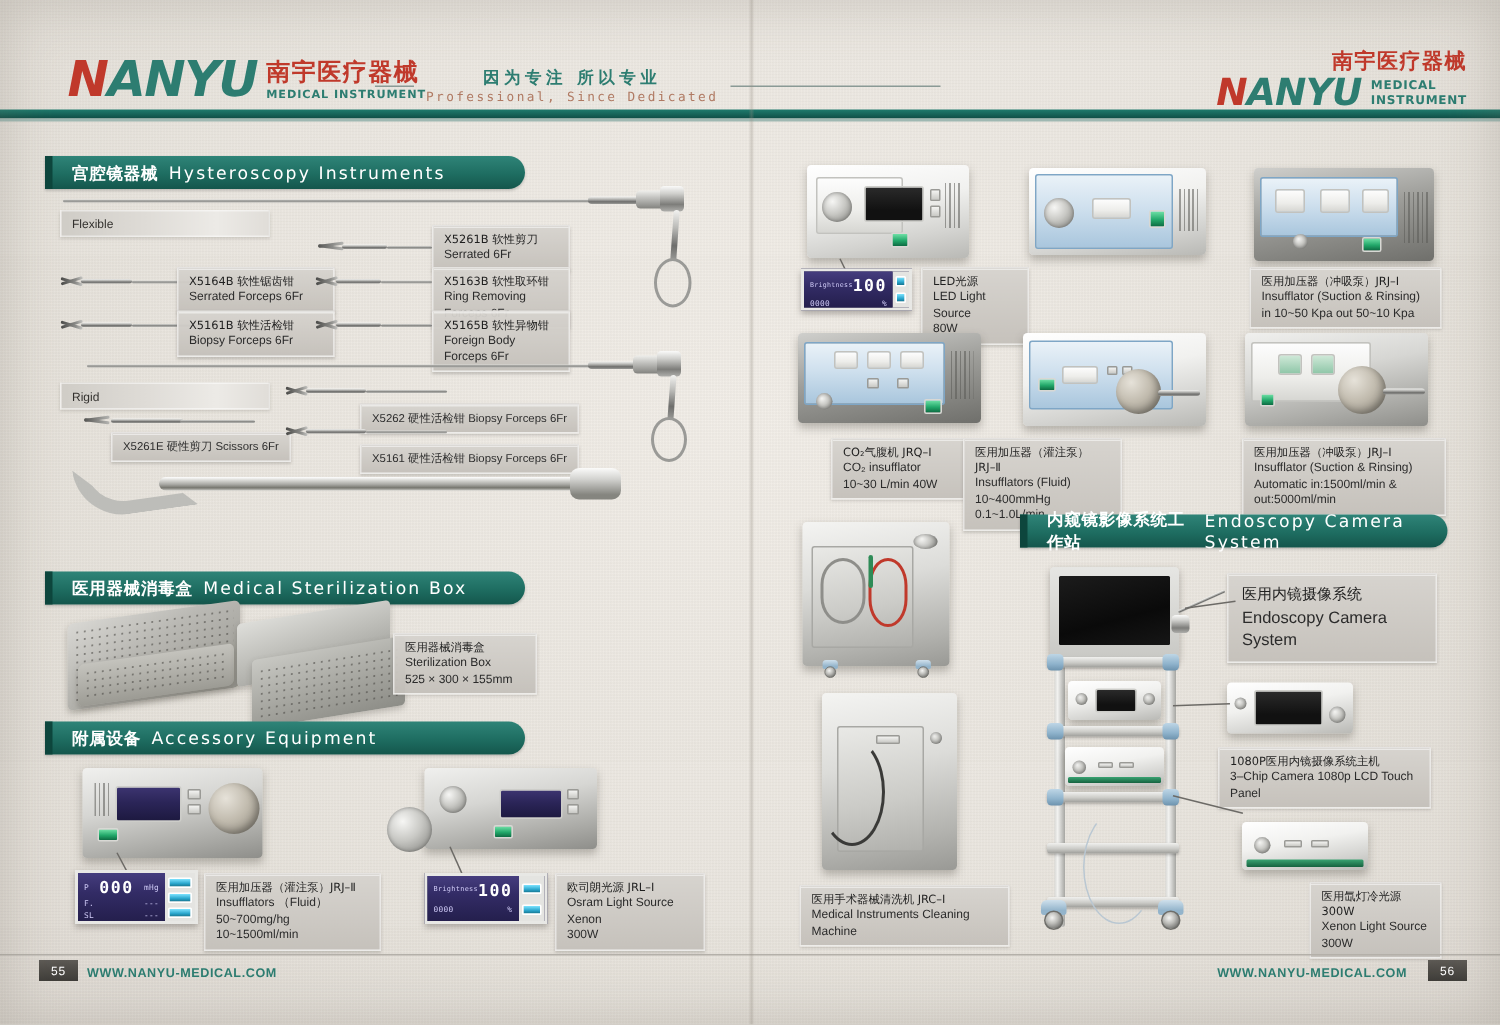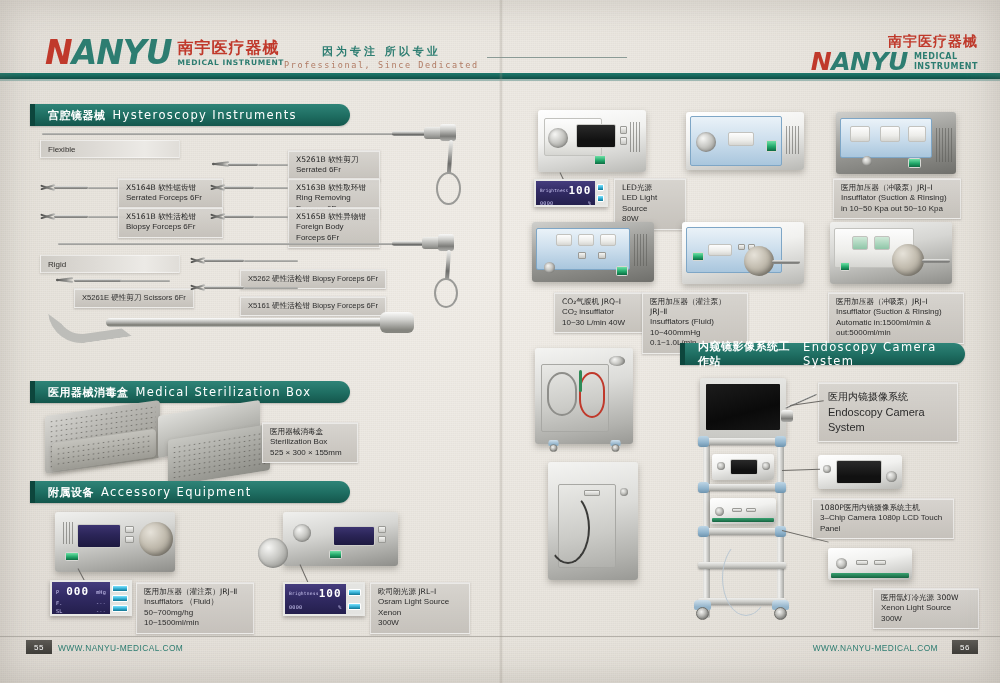--- a/index.html
+++ b/index.html
@@ -362,21 +362,21 @@
   .footer-rule{
     position:absolute; left:0; width:1000px; height:1px; background:#b4b0a9;
   }
   .pgbox{
     position:absolute; height:14px; min-width:26px;
     background: linear-gradient(180deg,#5d5a55 0%, #3e3c38 100%);
     color:#fff; font-size:8px; display:flex; align-items:center; justify-content:center;
     letter-spacing:.5px;
   }
   .foot-url{
-    position:absolute; font-size:8.4px; color:#2d7d71; letter-spacing:.4px; font-weight:400;
+    position:absolute; font-size:8.4px; color:#2d7d71; letter-spacing:.4px; font-weight:700;
     font-family:"Liberation Sans", sans-serif;
   }
 
   
   .cm{ position:absolute; }
   .cm .body{
     position:absolute; inset:0; border-radius:3px;
     background: linear-gradient(170deg,#f4f4f2 0%, #dcdcd9 40%, #b2b2ae 80%, #999995 100%);
     box-shadow:0 3px 6px rgba(80,76,70,.35);
   }
@@ -780,20 +780,24 @@
       </div>
   </div>
 
   <div class="cm" style="left:548px; top:462px; width:90px; height:118px;">
     <div class="body"></div>
     <div class="door" style="left:10px; top:22px; width:58px; height:84px;"></div>
     <div class="hose" style="left:-2px; top:30px; width:44px; height:72px; border-left-color:transparent; border-top-color:transparent;"></div>
     <div class="btn-sm" style="left:36px; top:28px; width:16px; height:6px;"></div>
     <div class="knob-round" style="left:72px; top:26px; width:8px; height:8px;"></div>
   </div>
+  <div class="lbl" style="left:533px; top:590px; width:140px;">
+    <div class="cn">医用手术器械清洗机  JRC–Ⅰ</div>
+    <div class="en">Medical Instruments Cleaning Machine</div>
+  </div>
 
   <div class="sec" style="left:680px; top:343px; width:285px;">
     <span class="sec-cn">内窥镜影像系统工作站</span>
     <span class="sec-en">Endoscopy Camera System</span>
   </div>
 
   <div>
     <div class="monitor" style="left:700px; top:378px; width:86px; height:62px;">
       <div class="screen"></div>
     </div>
@@ -863,21 +867,21 @@
     <div class="en">3–Chip Camera 1080p LCD Touch Panel</div>
   </div>
 
   <div class="dev" style="left:828px; top:548px; width:84px; height:32px;">
     <div class="case white"></div>
     <div class="knob-round" style="left:8px; top:10px; width:11px; height:11px;"></div>
     <div class="btn-sm" style="left:28px; top:12px; width:12px; height:5px;"></div>
     <div class="btn-sm" style="left:46px; top:12px; width:12px; height:5px;"></div>
     <div style="position:absolute; left:3px; bottom:2px; width:78px; height:5px; background:linear-gradient(180deg,#3aa372,#15623f); border-radius:1px;"></div>
   </div>
-  <div class="lbl" style="left:873px; top:588px; width:106px;">
+  <div class="lbl" style="left:873px; top:588px; width:88px;">
     <div class="cn">医用氙灯冷光源 300W</div>
     <div class="en">Xenon Light Source 300W</div>
   </div>
 
   <div class="leader" style="left:790px; top:405px; width:34px; transform:rotate(-8deg);"></div>
   <div class="leader" style="left:782px; top:470px; width:38px; transform:rotate(-2deg);"></div>
   <div class="leader" style="left:782px; top:530px; width:48px; transform:rotate(14deg);"></div>
 
   <div class="footer-rule" style="top:636px;"></div>
 

